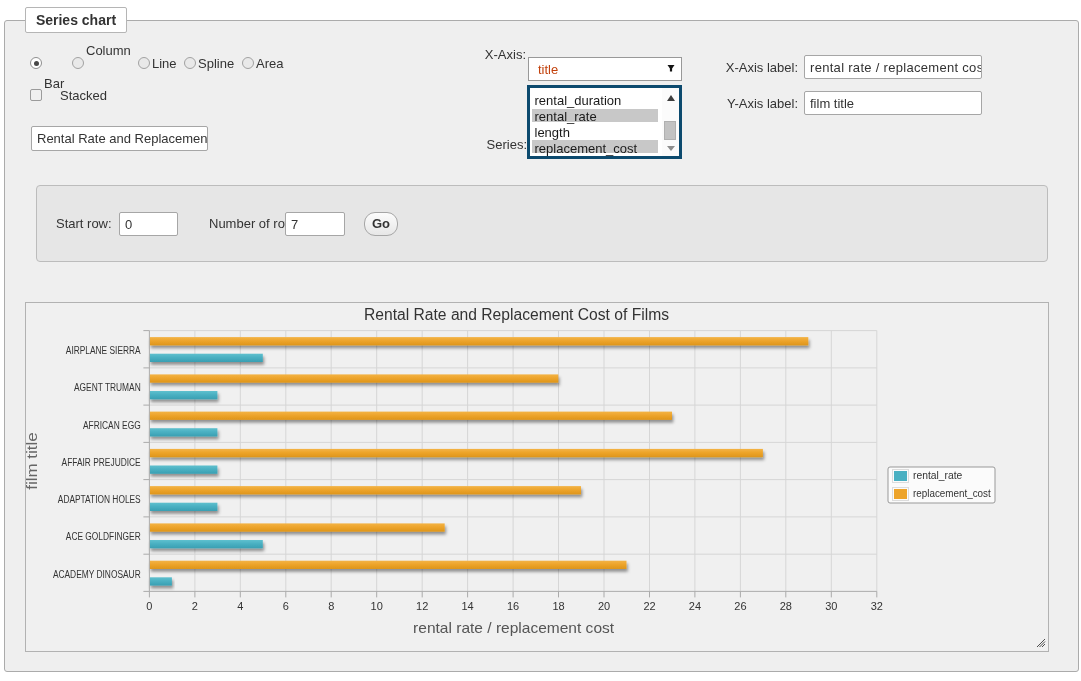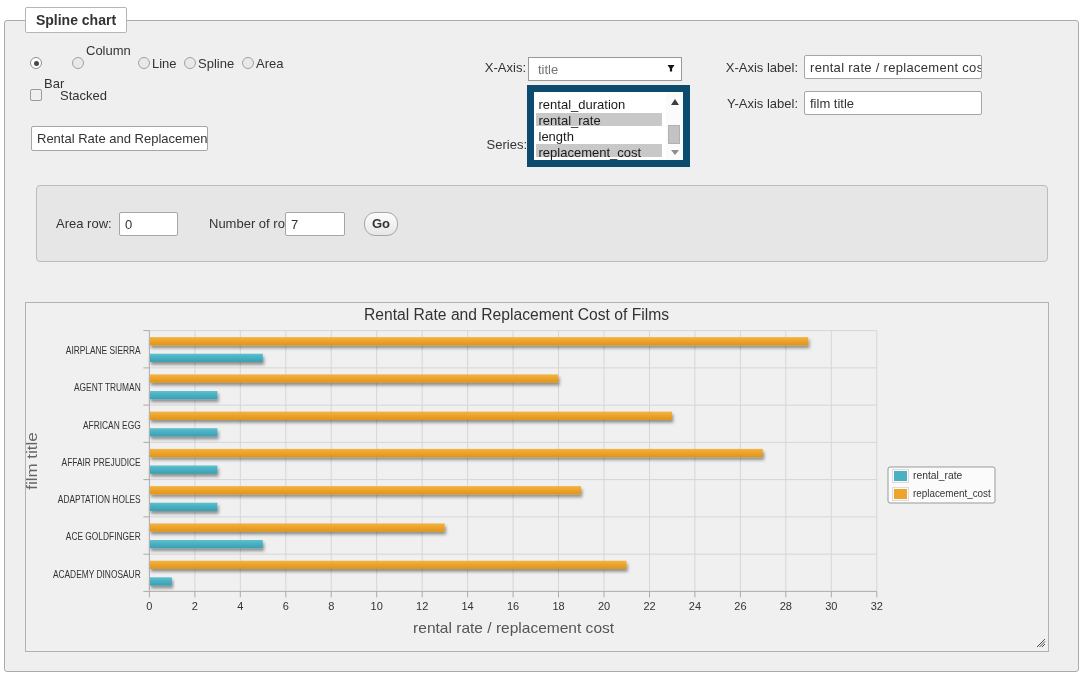--- a/index.html
+++ b/index.html
@@ -12,61 +12,61 @@
 
 #fs { left:4px; top:20px; width:1073px; height:650px; background:#efefef; border:1px solid #ababab; border-radius:3px; }
 #leg { left:25px; top:7px; width:100px; height:24px; background:#fff; border:1px solid #b5b5b5; border-radius:2px; font-size:14px; font-weight:bold; color:#333; text-align:center; line-height:24px; }
 
 .radio { position:absolute; width:10px; height:10px; border:1px solid #a2a2a2; border-radius:50%; background:#e9e9e9; }
 .radio.on { background:#fff; border-color:#8f8f8f; }
 .radio.on:after { content:""; position:absolute; left:2.5px; top:2.5px; width:5px; height:5px; border-radius:50%; background:#484848; }
 .cb { position:absolute; width:10px; height:10px; border:1px solid #9b9b9b; border-radius:2px; background:#efefef; }
 
 #xsel { left:528px; top:57px; width:152px; height:22px; background:#fff; border:1px solid #999; }
-#xsel span { position:absolute; left:9px; top:4px; font-size:13px; color:#737373; }
+#xsel span { position:absolute; left:9px; top:4px; font-size:13px; color:#c2410c; }
 #xsel .arrsvg { position:absolute; right:6px; top:7px; }
 
-#lb { left:527px; top:85px; width:149px; height:68px; background:#fff; border:7px solid #0c4a6e; overflow:hidden; }
+#lb { left:527px; top:85px; width:149px; height:68px; background:#fff; border:3px solid #0c4a6e; overflow:hidden; }
 #lb .band { position:absolute; left:1.5px; width:126px; height:13px; background:#c8c8c8; }
 #lb .txt { position:absolute; left:4.5px; font-size:13px; color:#1a1a1a; white-space:nowrap; }
 #sb { position:absolute; right:0; top:0; width:17px; height:68px; background:#fbfbfb; }
 #sb .tri-up { position:absolute; left:4.5px; top:7px; width:0; height:0; border-left:4px solid transparent; border-right:4px solid transparent; border-bottom:6px solid #3d3d3d; }
 #sb .tri-dn { position:absolute; left:4.5px; bottom:5px; width:0; height:0; border-left:4px solid transparent; border-right:4px solid transparent; border-top:5px solid #8d8d8d; }
 #sb .thumb { position:absolute; left:2px; top:33px; width:11.5px; height:19px; background:#c2c2c2; border:1px solid #b0b0b0; box-sizing:border-box; }
 
 #panel { left:36px; top:185px; width:1010px; height:75px; background:#e6e6e6; border:1px solid #bcbcbc; border-radius:4px; }
 #go { left:364px; top:212px; width:32px; height:22px; border:1px solid #a6a6a6; border-radius:11px; background:linear-gradient(#fcfcfc,#e7e7e7); font-size:13px; font-weight:bold; color:#333; text-align:center; line-height:22px; }
 
 #chartbox { left:25px; top:302px; width:1022px; height:348px; background:#f0f0f0; border:1px solid #b2b2b2; }
 </style>
 </head>
 <body>
 <div id="stage">
   <div id="fs" class="abs"></div>
-  <div id="leg" class="abs">Spline chart</div>
+  <div id="leg" class="abs">Series chart</div>
 
   <span class="radio on" style="left:30px;top:57px;"></span>
     <span class="lbl" style="left:44px;top:56px;margin-top:20px;">Bar</span>
   <span class="radio" style="left:72px;top:57px;"></span>
     <span class="lbl" style="left:86px;top:43px;">Column</span>
   <span class="radio" style="left:138px;top:57px;"></span>
     <span class="lbl" style="left:152px;top:56px;">Line</span>
   <span class="radio" style="left:184px;top:57px;"></span>
     <span class="lbl" style="left:198px;top:56px;">Spline</span>
   <span class="radio" style="left:242px;top:57px;"></span>
     <span class="lbl" style="left:256px;top:56px;">Area</span>
 
   <span class="cb" style="left:30px;top:89px;"></span>
     <span class="lbl" style="left:60px;top:88px;">Stacked</span>
 
   <div class="inp" style="left:31px;top:126px;width:175px;height:23px;">
       <span>Rental Rate and Replacement Cost of Films</span>
     </div>
 
-  <span class="lbl" style="right:555px;top:60px;margin-left:19px;">X-Axis:</span>
+  <span class="lbl" style="right:555px;top:47px;margin-left:19px;">X-Axis:</span>
   <div id="xsel" class="abs">
       <span>title</span>
       <svg class="arrsvg" width="8" height="8" viewBox="0 0 8 8">
         <path d="M0.5 0 L7.5 0 L5.1 3.4 L5.1 6.4 L2.9 6.4 L2.9 3.4 Z" fill="#141414"></path>
       </svg>
     </div>
 
   <div id="lb" class="abs">
     <div class="band" style="top:20.5px;"></div>
     <div class="band" style="top:52px;"></div>
@@ -85,21 +85,21 @@
   <span class="lbl" style="right:283px;top:60px;">X-Axis label:</span>
   <div class="inp" style="left:804px;top:55px;width:176px;height:22px;">
       <span style="letter-spacing:0.3px;">rental rate / replacement cost</span>
     </div>
   <span class="lbl" style="right:283px;top:96px;">Y-Axis label:</span>
   <div class="inp" style="left:804px;top:91px;width:176px;height:22px;">
       <span>film title</span>
     </div>
 
   <div id="panel" class="abs"></div>
-  <span class="lbl" style="left:56px;top:216px;">Area row:</span>
+  <span class="lbl" style="left:56px;top:216px;">Start row:</span>
   <div class="inp" style="left:119px;top:212px;width:57px;height:22px;">
       <span>0</span>
     </div>
   <span class="lbl" style="left:183px;top:216px;margin-left:26px;">Number of rows:</span>
   <div class="inp" style="left:285px;top:212px;width:58px;height:22px;">
       <span>7</span>
     </div>
   <div id="go" class="abs">Go</div>
 
   <div id="chartbox" class="abs">

